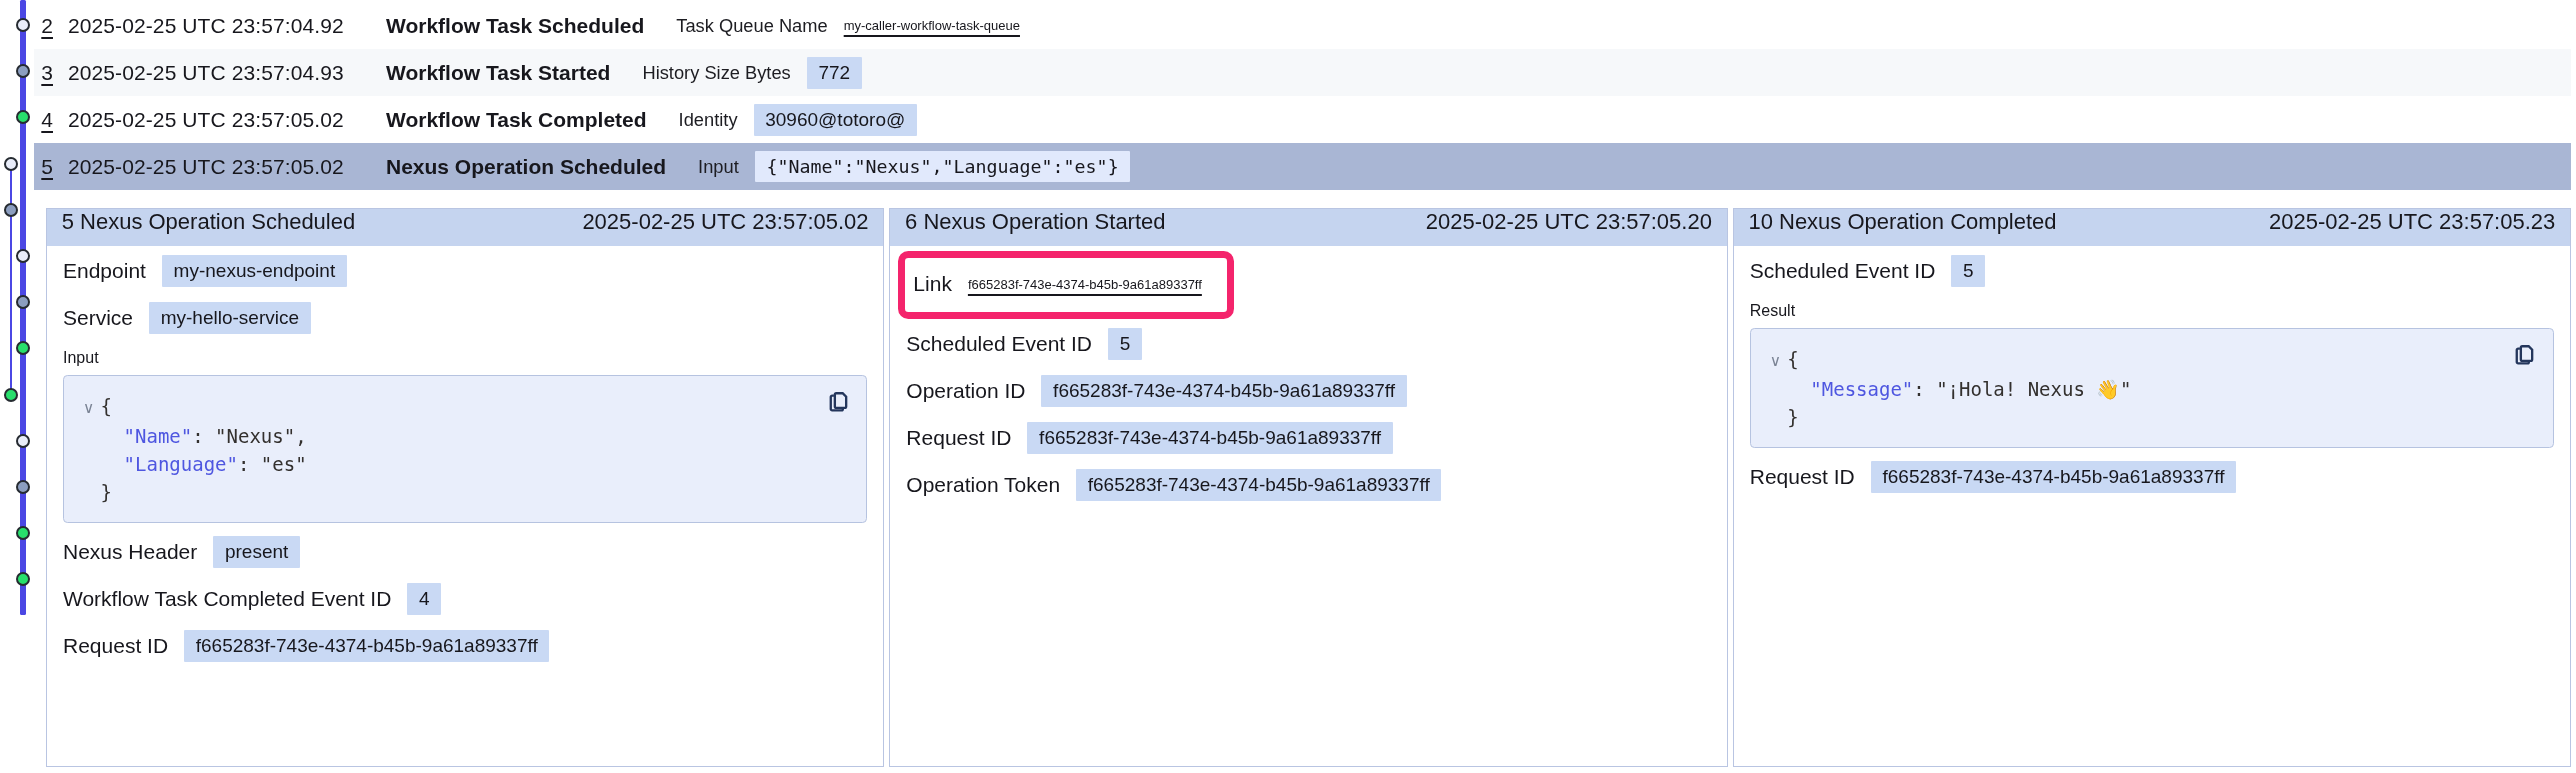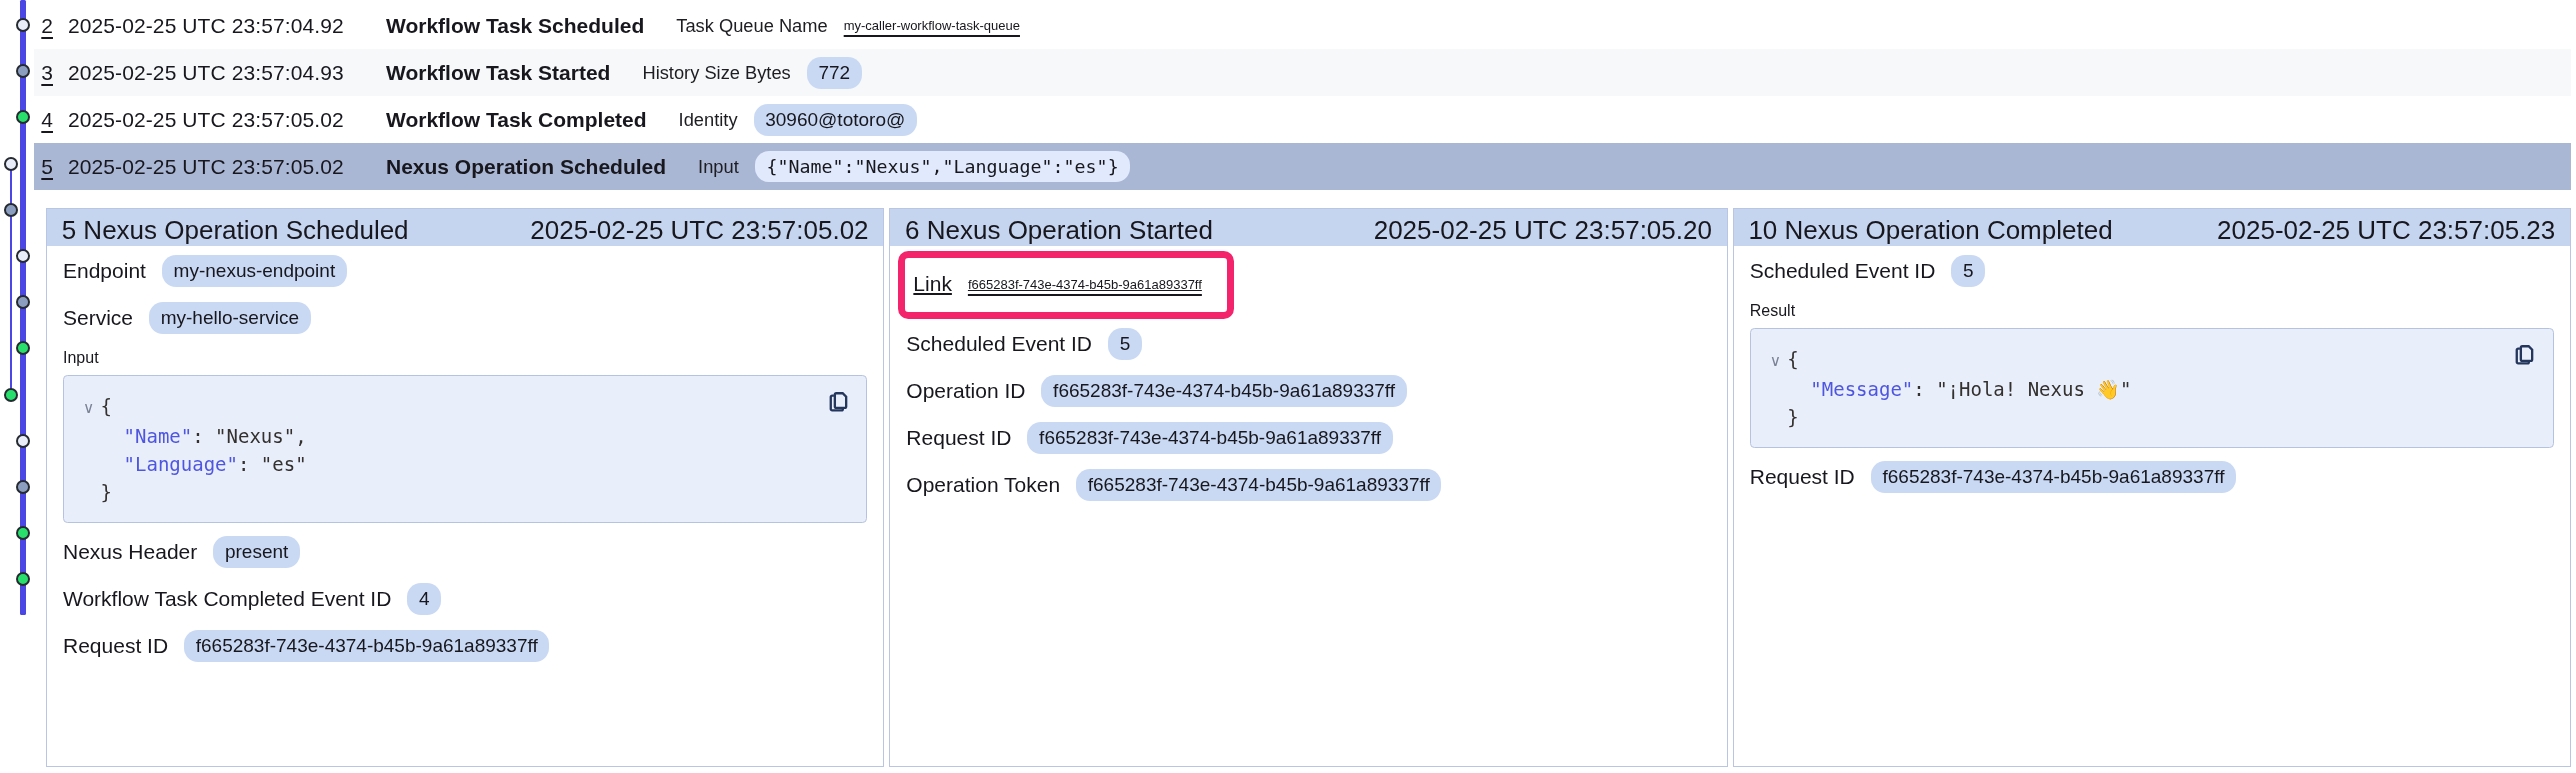--- a/index.html
+++ b/index.html
@@ -24,34 +24,34 @@
   
   #rows{position:absolute;left:34px;top:2.2px;right:5.1px;}
   .event-row{display:flex;align-items:center;height:47px;font-size:21px;}
   .event-row.zebra{background:var(--zebra-row-bg);}
   .event-row.selected{background:var(--selected-row-bg);}
   .ev-num{width:34px;padding-left:7.3px;flex:0 0 auto;}
   .ev-num a{color:var(--text);text-decoration:underline;text-underline-offset:4.4px;}
   .ev-time{flex:0 0 318px;letter-spacing:0.1px;}
   .ev-name{font-weight:700;margin-right:32px;}
   .ev-label{font-size:18.3px;margin-right:16px;color:#1d1d22;}
-  .badge{background:var(--badge-bg);border-radius:14px;padding:5.1px 11.7px;font-size:19px;font-weight:500;}
+  .badge{background:var(--badge-bg);border-radius:1px;padding:5.1px 11.7px;font-size:19px;font-weight:500;}
   .badge.light{background:var(--badge-light-bg);font-family:"DejaVu Sans Mono","Liberation Mono",monospace;font-size:18.3px;font-weight:400;}
   .val-link{color:var(--text);text-decoration:underline;text-underline-offset:5.1px;text-decoration-thickness:1.5px;font-size:13px;}
 
   
   #panels{position:absolute;left:46px;top:208px;width:2525px;height:559px;display:flex;gap:5.1px;}
   .panel{flex:1 1 0;border:1.5px solid var(--panel-border);background:#fff;display:flex;flex-direction:column;}
-  .panel-header{height:37px;background:var(--panel-header-bg);display:flex;align-items:flex-end;justify-content:space-between;padding:0 14.7px;font-size:26px;flex:0 0 auto;}
+  .panel-header{height:37px;background:var(--panel-header-bg);display:flex;align-items:flex-start;justify-content:space-between;padding:0 14.7px;font-size:22px;flex:0 0 auto;}
   .panel-body{padding:1.5px 16px 7.3px 16px;}
   .field{display:flex;align-items:center;gap:16px;min-height:47px;font-size:21px;}
   .field .badge{font-size:19px;}
   .label-row{min-height:32px;display:flex;align-items:center;font-size:16px;}
   .highlight-box{width:fit-content;border:7.3px solid var(--annotation-pink);border-radius:10.3px;padding:0 25px 1.5px 8.8px;margin:3.7px 0 1.5px -8.8px;}
-  .highlight-box .field{min-height:52px;text-decoration:underline;}
+  .highlight-box .field{min-height:52px;}
 
   
   .code-block{position:relative;background:var(--code-bg);border:1.5px solid var(--code-border);border-radius:4.4px;
     padding:16px 19px;margin:1.5px 0 5.9px 0;font-family:"DejaVu Sans Mono","Liberation Mono",monospace;font-size:19px;line-height:28px;color:#33302e;}
   .code-line{margin-left:17.6px;white-space:pre;}
   .code-line .chev{display:inline-block;width:17.6px;margin-left:-17.6px;color:#7a8394;font-size:15.4px;font-family:"Liberation Sans",sans-serif;}
   .code-line .k{color:var(--json-key);}
   .copy-btn{position:absolute;top:11.7px;right:14.7px;width:28px;height:28px;background:none;border:none;cursor:pointer;padding:0;}
   .copy-btn svg{width:28px;height:28px;stroke:#24365c;stroke-width:2;fill:none;}
 </style>

